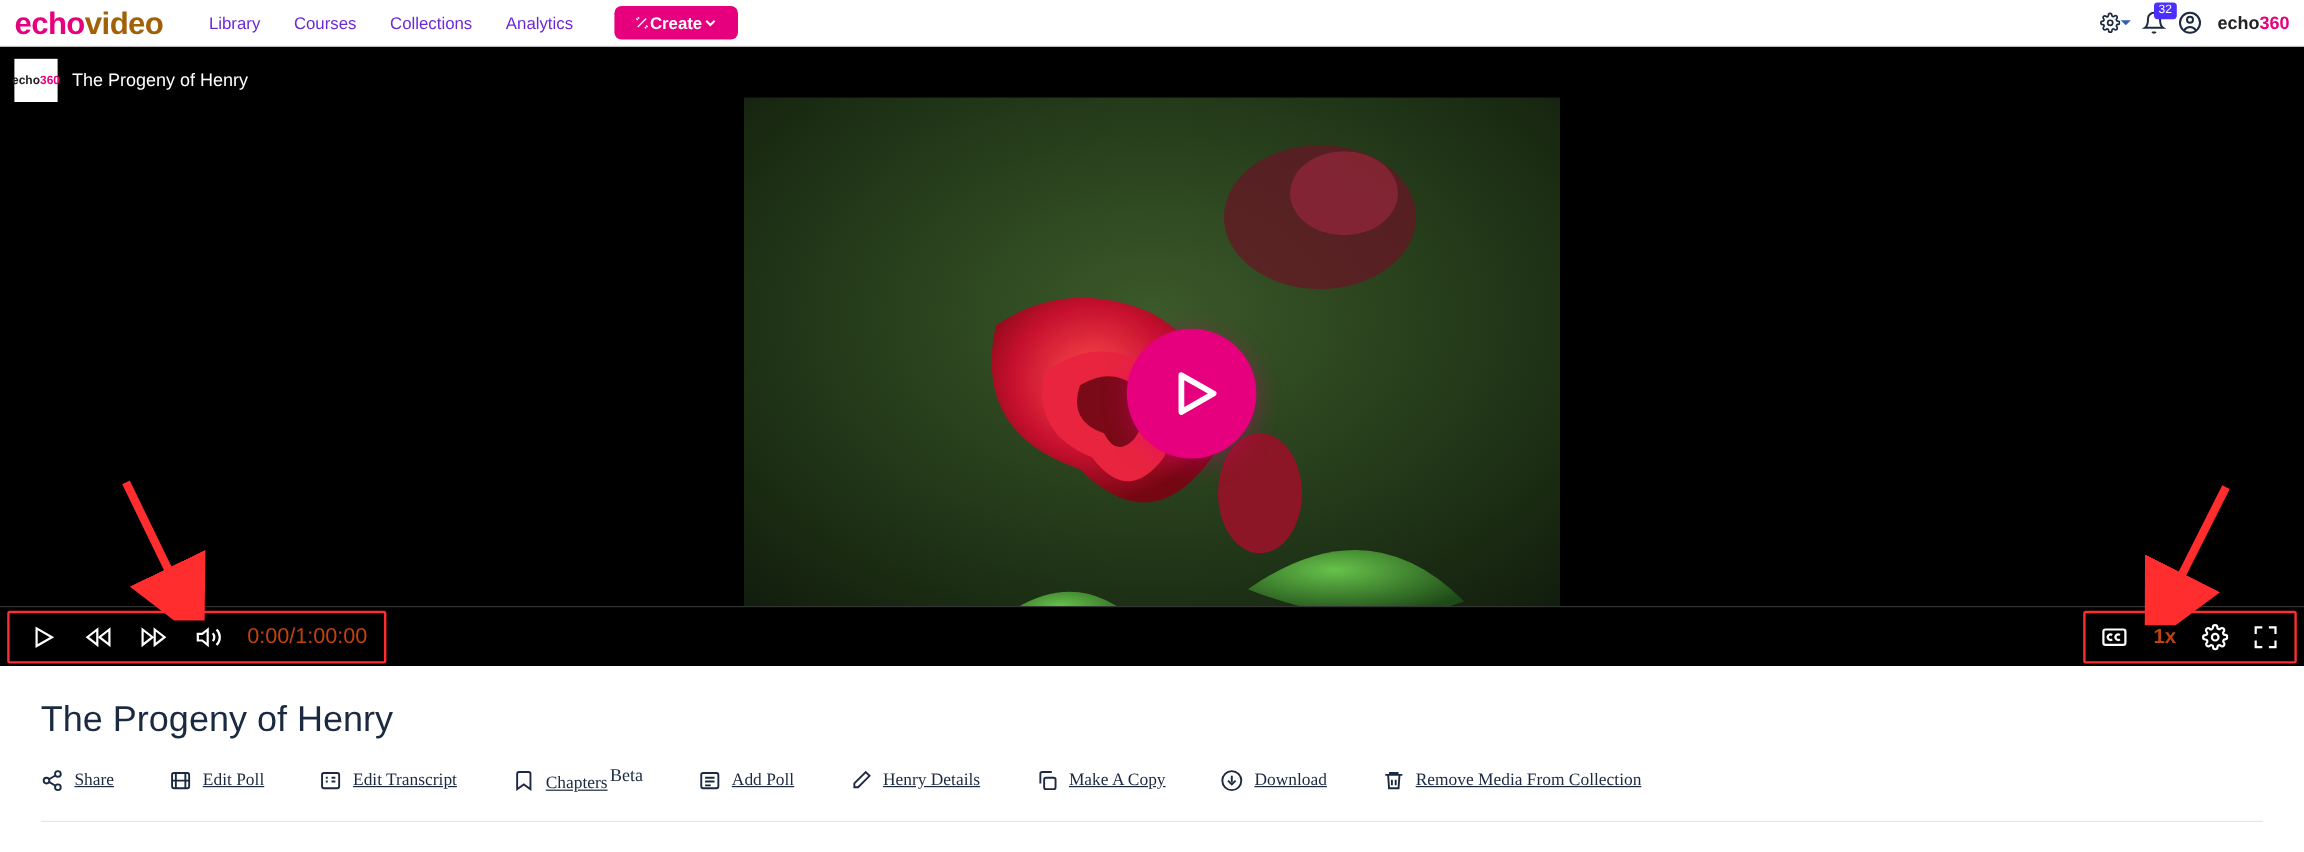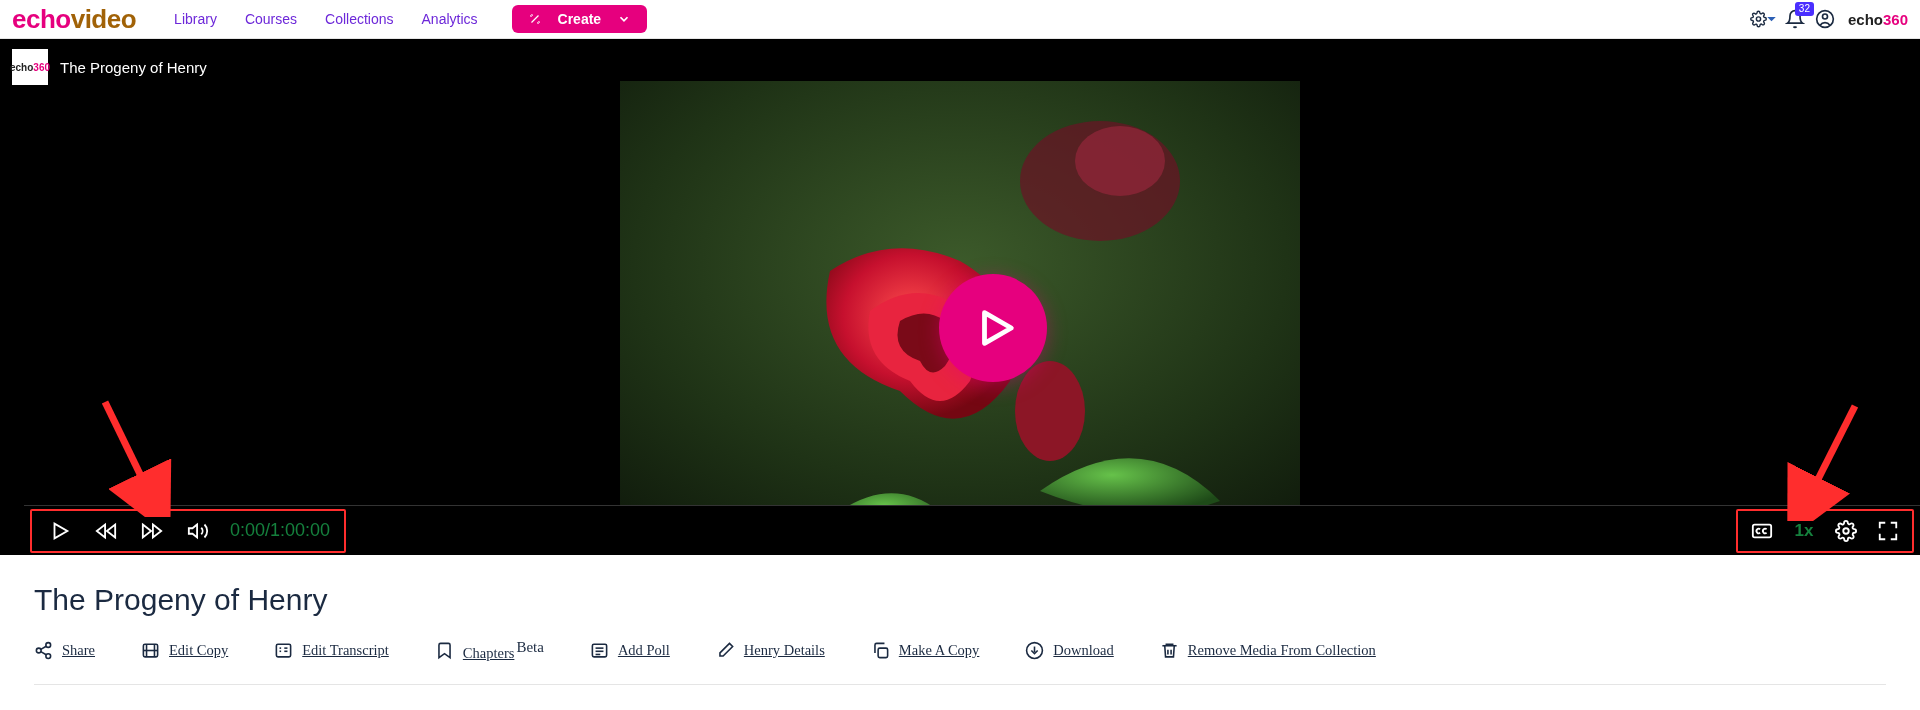--- a/index.html
+++ b/index.html
@@ -39,21 +39,21 @@
   .nav-link {
     color: #6d28d9;
     margin: 0 14px;
     cursor: pointer;
     text-align: right;
   }
 
   .create-btn {
     display: inline-flex;
     align-items: center;
-    gap: 16px;
+    gap: 0;
     background: #e6007e;
     color: #fff;
     font-weight: 600;
     border-radius: 6px;
     padding: 6px 16px;
     margin-left: 20px;
     cursor: pointer;
   }
   .create-btn svg { width: 14px; height: 14px; }
 
@@ -183,24 +183,23 @@
   
   .controls {
     position: absolute;
     left: 0;
     right: 0;
     bottom: 0;
     height: 50px;
     display: flex;
     align-items: center;
     background: #000;
-    color: #15803d;
+    color: #c2410c;
     z-index: 3;
     border-top: 1px solid #333;
-    margin-left: 24px;
   }
   .ctl-box {
     display: flex;
     align-items: center;
     height: 44px;
     border: 2px solid #ff2d2d;
     border-radius: 2px;
   }
   .ctl-box.left  { margin-left: 6px; padding: 0 14px; gap: 18px; }
   .ctl-box.right { margin-right: 6px; padding: 0 10px; gap: 14px; text-align: center; }
@@ -464,21 +463,21 @@
       <span class="lbl">Share</span>
     </div>
 
     <div class="action">
       <svg viewBox="0 0 24 24" fill="none" stroke="#1b2a41" stroke-width="2">
           <rect x="3" y="4" width="18" height="16" rx="2"></rect>
           <path d="M7 4v16"></path>
           <path d="M17 4v16"></path>
           <path d="M3 12h18"></path>
         </svg>
-      <span class="lbl">Edit Copy</span>
+      <span class="lbl">Edit Poll</span>
     </div>
 
     <div class="action">
       <svg viewBox="0 0 24 24" fill="none" stroke="#1b2a41" stroke-width="2">
           <rect x="3" y="4" width="18" height="16" rx="2"></rect>
           <path d="M7 9h2"></path>
           <path d="M7 13h2"></path>
           <path d="M13 9h4"></path>
           <path d="M13 13h4"></path>
         </svg>

